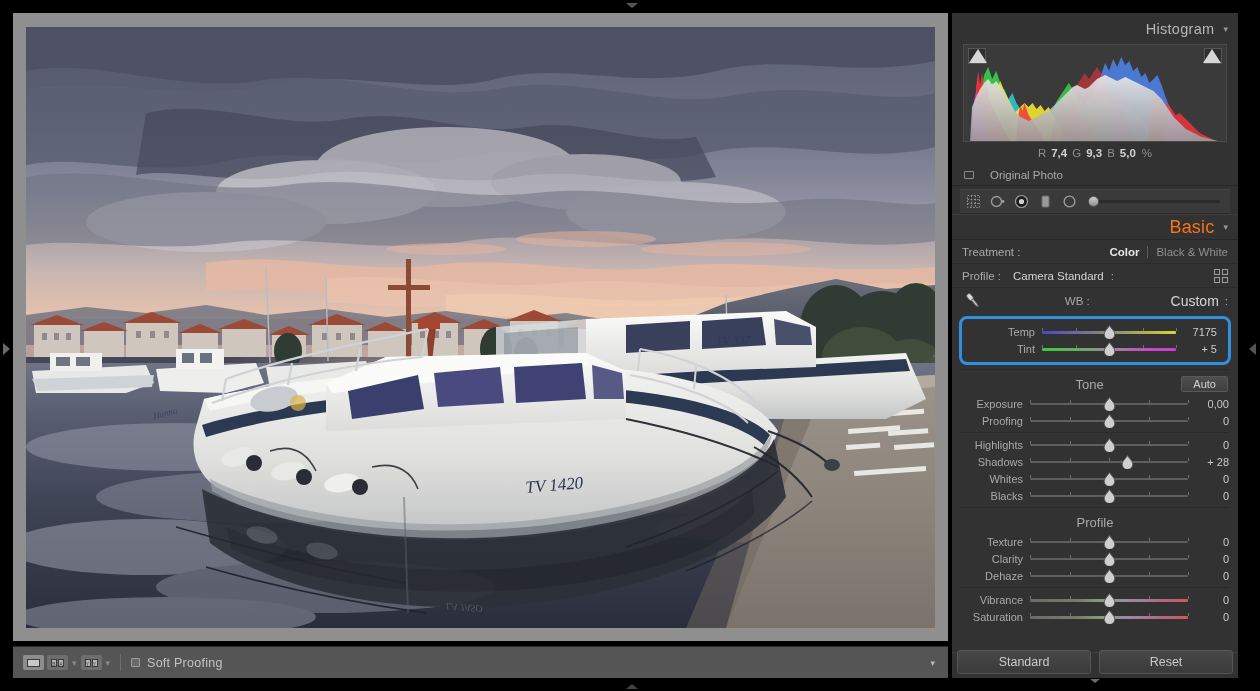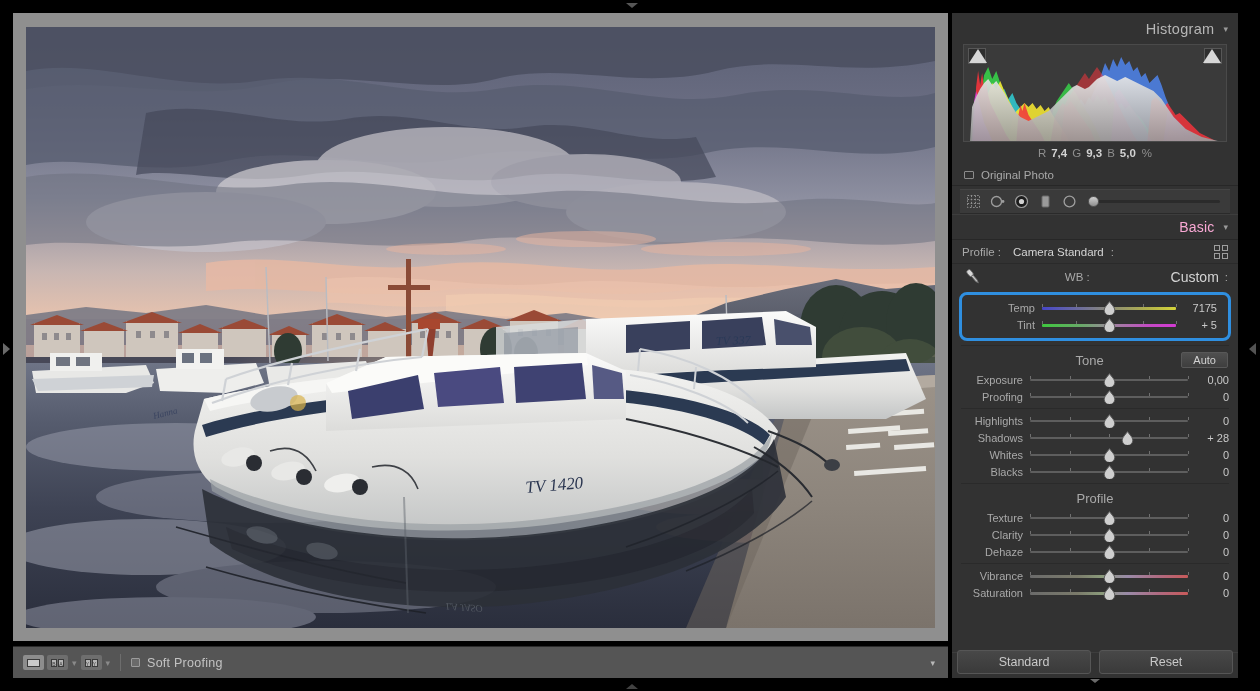--- a/index.html
+++ b/index.html
@@ -108,21 +108,21 @@
   .clip-box.l { left:4px; } .clip-box.r { right:4px; }
 
   #rgb-row {
     height: 22px; display: flex; align-items: center; justify-content: center;
     gap: 5px; font-size: 11.5px; flex: none;
   }
   .rgb-k { color: #8e8e8e; } .rgb-v { color: #d2d2d2; font-weight: bold; }
   .rgb-pct { color: #8e8e8e; margin-left: 1px; }
 
   #orig-row {
-    height: 22px; display: flex; align-items: center; padding-left: 12px; gap: 7px;
+    height: 22px; display: flex; align-items: center; padding-left: 12px; gap: 16px;
     border-bottom: 1px solid #272727; flex: none;
   }
   .mini-rect { width: 10px; height: 8px; border: 1px solid #8c8c8c; border-radius:1px; }
   #orig-label { color: #a8a8a8; font-size: 11.5px; }
 
   
   #tool-strip {
     height: 25px; margin: 3px 8px 0 8px; background: #3a3a3a;
     display: flex; align-items: center; padding: 0 6px; gap: 9px;
     border-top: 1px solid #444; border-bottom: 1px solid #2a2a2a; flex: none;
@@ -133,21 +133,21 @@
   #tool-knob { position:absolute; left:0; top:-4px; width:11px; height:11px; border-radius:50%;
     background: linear-gradient(#d0d0d0,#8f8f8f); border:1px solid #5a5a5a; }
 
   
   #basic-scroll { flex: 1; overflow: hidden; position: relative; }
   .panel-head {
     height: 26px; display:flex; align-items:center; justify-content:flex-end;
     gap: 9px; padding-right: 10px; background: #323232;
     border-top: 1px solid #3d3d3d; border-bottom: 1px solid #272727;
   }
-  .panel-head .p-title { color:#f9a8d4; font-size: 14px; letter-spacing:.2px; }
+  .panel-head .p-title { color:#f97316; font-size: 18px; letter-spacing:.2px; }
   .panel-head .p-caret { color:#9a9a9a; font-size:9px; }
 
   .row {
     display: flex; align-items: center; height: 24px; padding: 0 10px;
     border-bottom: 1px solid #2a2a2a;
   }
   .lbl { color: #a9a9a9; font-size: 11.5px; }
   .val { color: #d4d4d4; font-size: 11.5px; }
   .val.on { color: #e6e6e6; font-weight: bold; }
   .val.off { color: #909090; }
@@ -689,20 +689,27 @@
       </span>
     </div>
 
     <div id="basic-scroll">
 
       <div class="panel-head">
         <span class="p-title">Basic</span>
         <span class="p-caret">▾</span>
       </div>
 
+      <div class="row">
+        <span class="lbl">Treatment :</span>
+        <span style="margin-left:auto"></span>
+        <span class="val on">Color</span>
+        <span class="divbar"></span>
+        <span class="val off">Black &amp; White</span>
+      </div>
 
       <div class="row">
         <span class="lbl">Profile :</span>
         <span class="val" style="margin-left:12px">Camera Standard</span>
         <span class="lbl" style="margin-left:7px">:</span>
         <span class="grid-ic">
             <i></i>
             <i></i>
             <i></i>
             <i></i>

